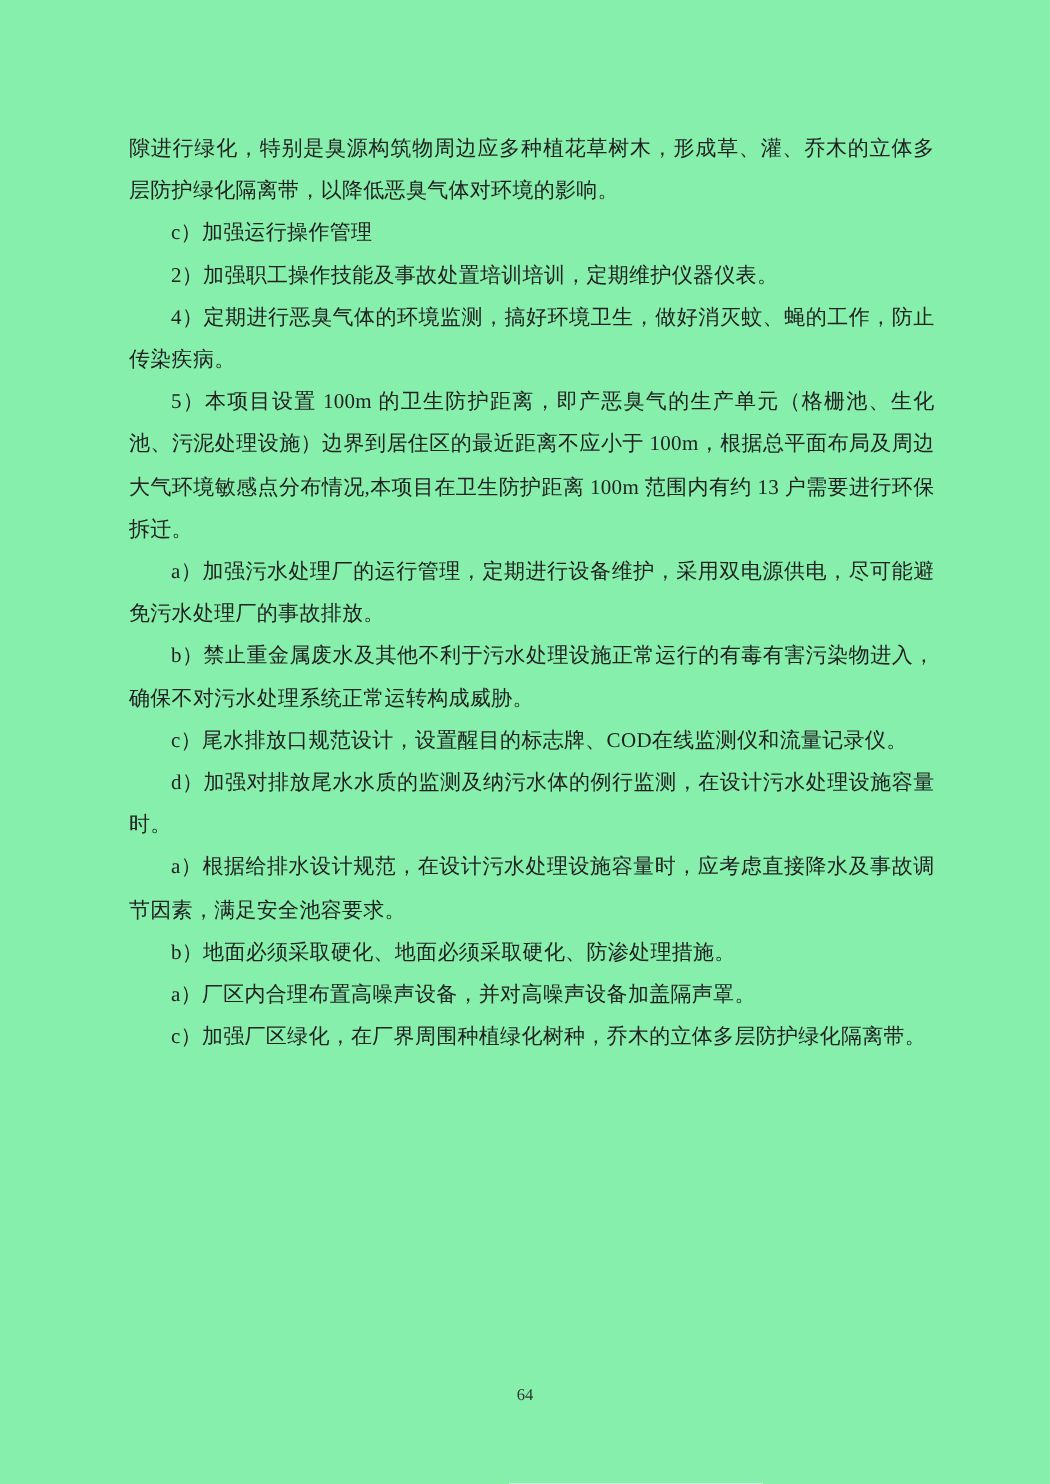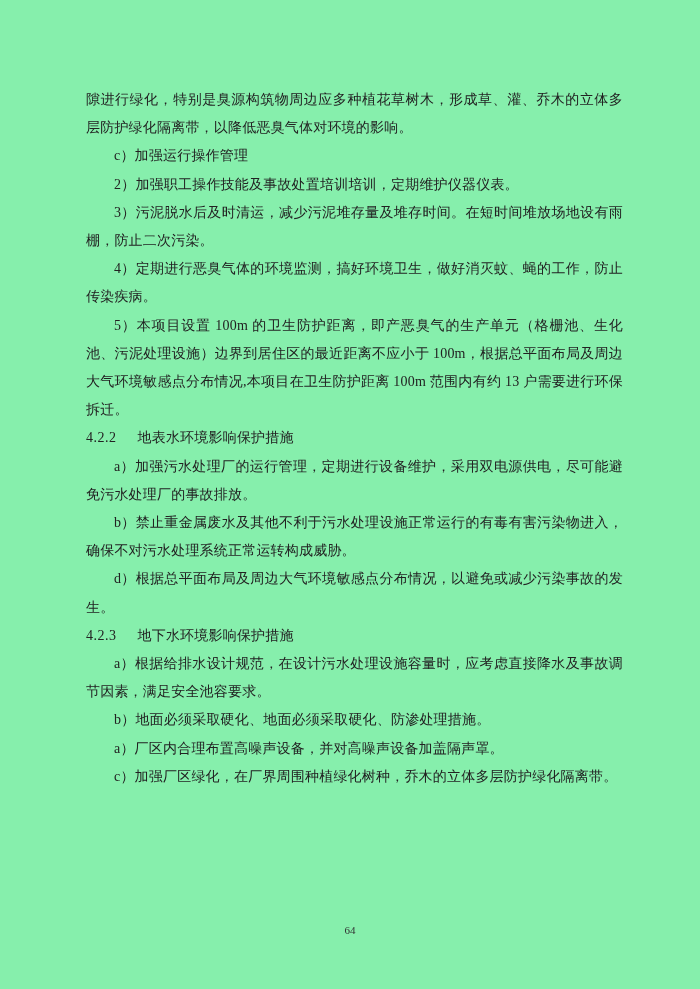--- a/index.html
+++ b/index.html
@@ -55,31 +55,25 @@
   }
 </style>
 </head>
 <body>
 
 <div class="page">
   <div class="content">
     <p class="cont">隙进行绿化，特别是臭源构筑物周边应多种植花草树木，形成草、灌、乔木的立体多层防护绿化隔离带，以降低恶臭气体对环境的影响。</p>
     <p class="indent">c）加强运行操作管理</p>
     <p class="indent">2）加强职工操作技能及事故处置培训培训，定期维护仪器仪表。</p>
-    <p class="indent">3）污泥脱水后及时清运，减少污泥堆存量及堆存时间。在短时间堆放场地设有雨棚，防止二次污染。</p>
     <p class="indent">4）定期进行恶臭气体的环境监测，搞好环境卫生，做好消灭蚊、蝇的工作，防止传染疾病。</p>
     <p class="indent">5）本项目设置 100m 的卫生防护距离，即产恶臭气的生产单元（格栅池、生化池、污泥处理设施）边界到居住区的最近距离不应小于 100m，根据总平面布局及周边大气环境敏感点分布情况,本项目在卫生防护距离 100m 范围内有约 13 户需要进行环保拆迁。</p>
-    <p class="heading">
-      <span class="num">4.2.2</span><span class="title">地表水环境影响保护措施</span>
-    </p>
     <p class="indent">a）加强污水处理厂的运行管理，定期进行设备维护，采用双电源供电，尽可能避免污水处理厂的事故排放。</p>
     <p class="indent">b）禁止重金属废水及其他不利于污水处理设施正常运行的有毒有害污染物进入，确保不对污水处理系统正常运转构成威胁。</p>
-    <p class="indent">d）根据总平面布局及周边大气环境敏感点分布情况，以避免或减少污染事故的发生。</p>
-    <p class="heading">
-      <span class="num">4.2.3</span><span class="title">地下水环境影响保护措施</span>
-    </p>
+    <p class="indent">c）尾水排放口规范设计，设置醒目的标志牌、COD在线监测仪和流量记录仪。</p>
+    <p class="indent">d）加强对排放尾水水质的监测及纳污水体的例行监测，在设计污水处理设施容量时。</p>
     <p class="indent">a）根据给排水设计规范，在设计污水处理设施容量时，应考虑直接降水及事故调节因素，满足安全池容要求。</p>
     <p class="indent">b）地面必须采取硬化、地面必须采取硬化、防渗处理措施。</p>
     <p class="indent">a）厂区内合理布置高噪声设备，并对高噪声设备加盖隔声罩。</p>
     <p class="indent">c）加强厂区绿化，在厂界周围种植绿化树种，乔木的立体多层防护绿化隔离带。</p>
   </div>
   <div class="footer">64</div>
 </div>
 
 </body></html>

